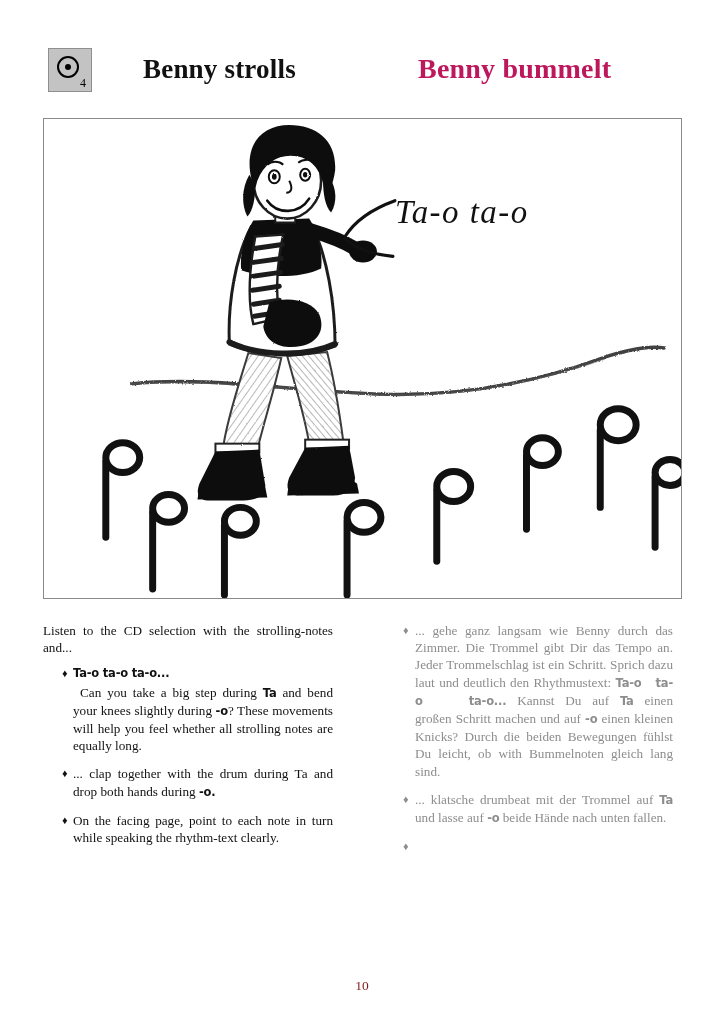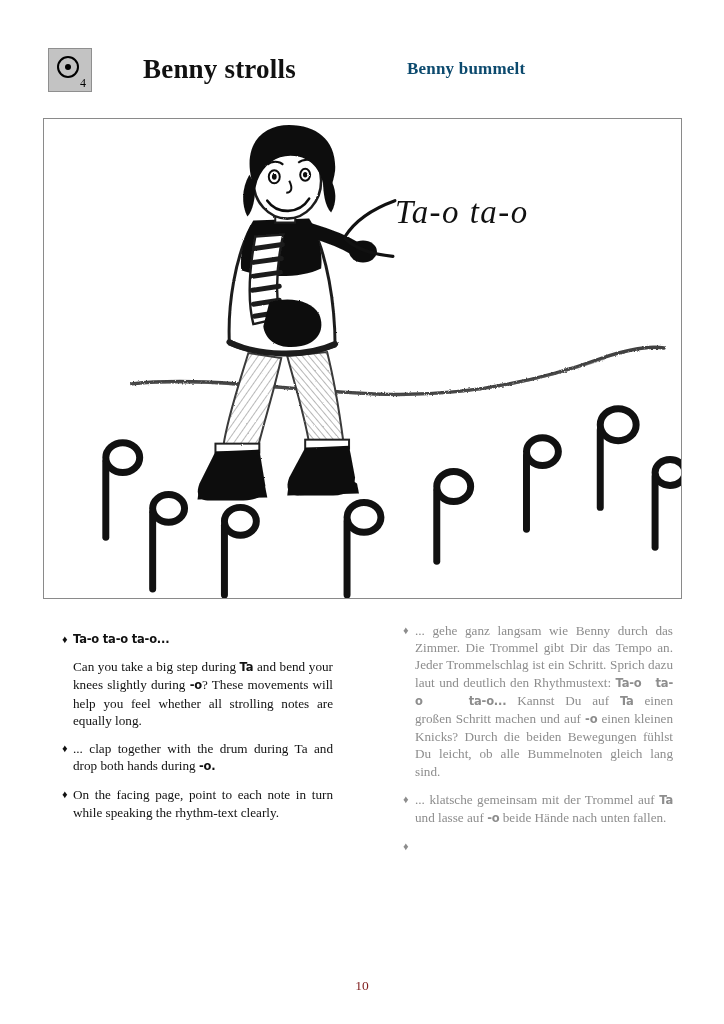--- a/index.html
+++ b/index.html
@@ -80,27 +80,27 @@
     top: 56px;
     font-family: "Liberation Serif", serif;
     font-weight: bold;
     font-size: 27px;
     line-height: 26px;
     color: #111111;
     letter-spacing: 0.2px;
   }
   .title-de {
     position: absolute;
-    left: 407px;
+    left: 418px;
     top: 56px;
     font-family: "Liberation Serif", serif;
     font-weight: bold;
-    font-size: 17px;
+    font-size: 28px;
     line-height: 26px;
-    color: #0c4a6e;
+    color: #be185d;
     letter-spacing: 0.2px;
   }
 
   
   .illo-frame {
     position: absolute;
     left: 43px;
     top: 118px;
     width: 639px;
     height: 481px;
@@ -153,27 +153,28 @@
   .col-de .bullets li .bullet-mark { left: 20px; }
 
   .rhythm {
     font-family: "DejaVu Sans", sans-serif;
     font-weight: bold;
     font-size: 11.5px;
     letter-spacing: -0.2px;
   }
   .rhythm-line {
     display: block;
-    margin: 9px 0 10px 0;
+    margin: 9px 0 1px 0;
   }
   .rhythm-spaced .sp1 { display:inline-block; width: 14px; }
   .rhythm-spaced .sp2 { display:inline-block; width: 46px; }
   .sub {
     margin-top: 9px;
     text-align: justify;
+    margin-left: 7px;
   }
 
   .page-number {
     position: absolute;
     left: 0;
     top: 978px;
     width: 724px;
     text-align: center;
     font-family: Liberation Serif, serif;
     font-size: 13.5px;
@@ -333,20 +334,21 @@
         <path d="M302 118 C 312 102, 330 90, 352 82"></path>
         <path d="M302 120 C 312 130, 330 136, 350 138"></path>
       </g>
 
       <text x="352" y="104" font-family="Liberation Serif, serif" font-size="33" font-style="italic" fill="#111111" letter-spacing="1.5" id="speech-text-node">Ta-o ta-o</text>
     </svg>
   </div>
 
   <div class="col col-en">
 
+    <p class="intro">Listen to the CD selection with the strolling-notes and...</p>
 
     <ul class="bullets">
 
       <li>
         <span class="bullet-mark">♦</span>
 
         <span class="rhythm rhythm-line">Ta-o ta-o ta-o...</span>
 
         <span class="sub">
           <span>Can you take a big step during </span><span class="rhythm">Ta</span><span> and bend your knees slightly during </span><span class="rhythm">-o</span><span>? These movements will help you feel whether all strolling notes are equally long.</span>
@@ -363,25 +365,25 @@
     </ul>
   </div>
 
   <div class="col col-de">
 
 
     <ul class="bullets">
 
       <li>
         <span class="bullet-mark">♦</span><span>... gehe ganz langsam wie Benny durch das Zimmer. Die Trommel gibt Dir das Tempo an. Jeder Trommelschlag ist ein Schritt. Sprich dazu laut und deutlich den Rhythmustext: </span><span class="rhythm rhythm-spaced"><span>Ta-o</span><span class="sp1"></span><span>ta-o</span><span class="sp2"></span><span>ta-o...</span></span>
-        <span>Kannst Du auf </span><span class="rhythm">Ta</span><span> einen großen Schritt machen und auf </span><span class="rhythm">-o</span><span> einen kleinen Knicks? Durch die beiden Bewegungen fühlst Du leicht, ob alle Bummelnoten gleich lang sind.</span>
-      </li>
-
-      <li>
-        <span class="bullet-mark">♦</span><span>... klatsche gemeinsam mit der Trommel auf </span><span class="rhythm">Ta</span><span> und lasse auf </span><span class="rhythm">-o</span><span> beide Hände nach unten fallen.</span>
+        <span>Kannst Du auf </span><span class="rhythm">Ta</span><span> einen großen Schritt machen und auf </span><span class="rhythm">-o</span><span> einen kleinen Knicks? Durch die beiden Bewegungen fühlst Du leicht, ob with Bummelnoten gleich lang sind.</span>
+      </li>
+
+      <li>
+        <span class="bullet-mark">♦</span><span>... klatsche drumbeat mit der Trommel auf </span><span class="rhythm">Ta</span><span> und lasse auf </span><span class="rhythm">-o</span><span> beide Hände nach unten fallen.</span>
       </li>
 
       <li>
         <span class="bullet-mark">♦</span>
       </li>
     </ul>
   </div>
 
   <div class="page-number">10</div>
 

